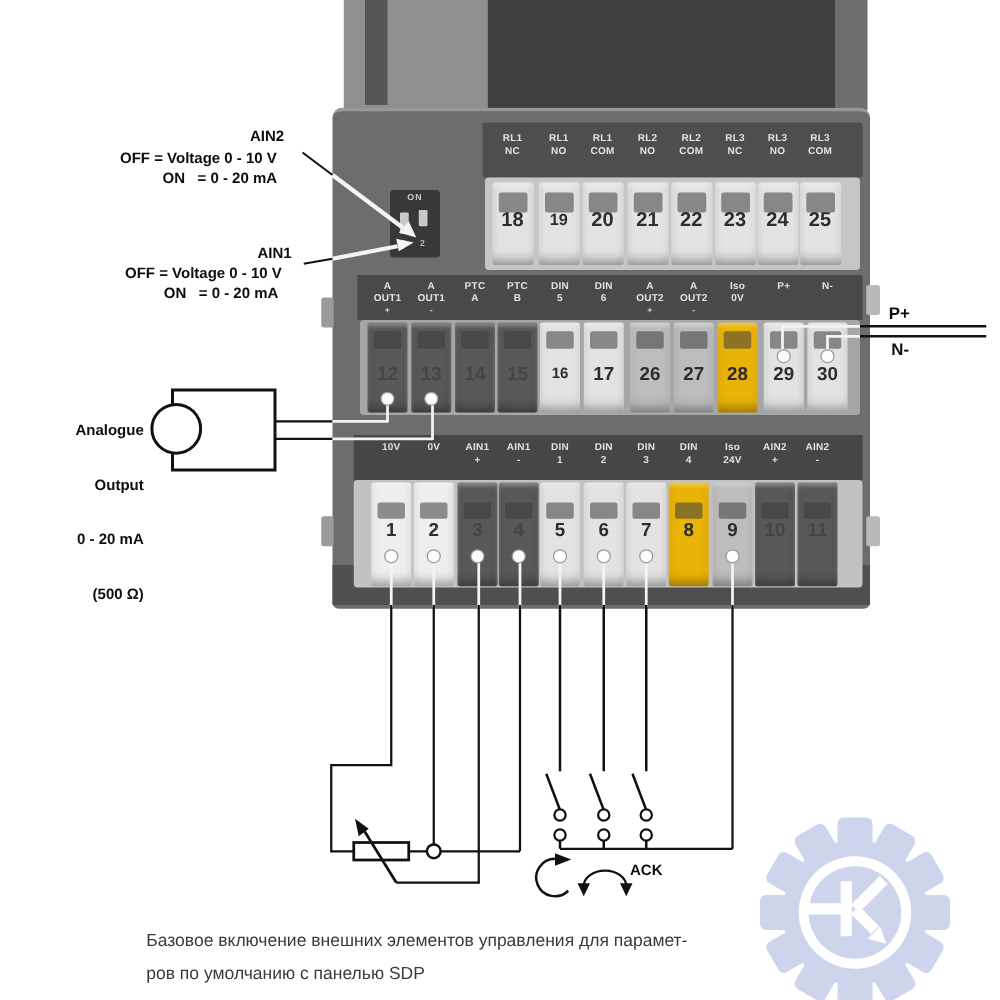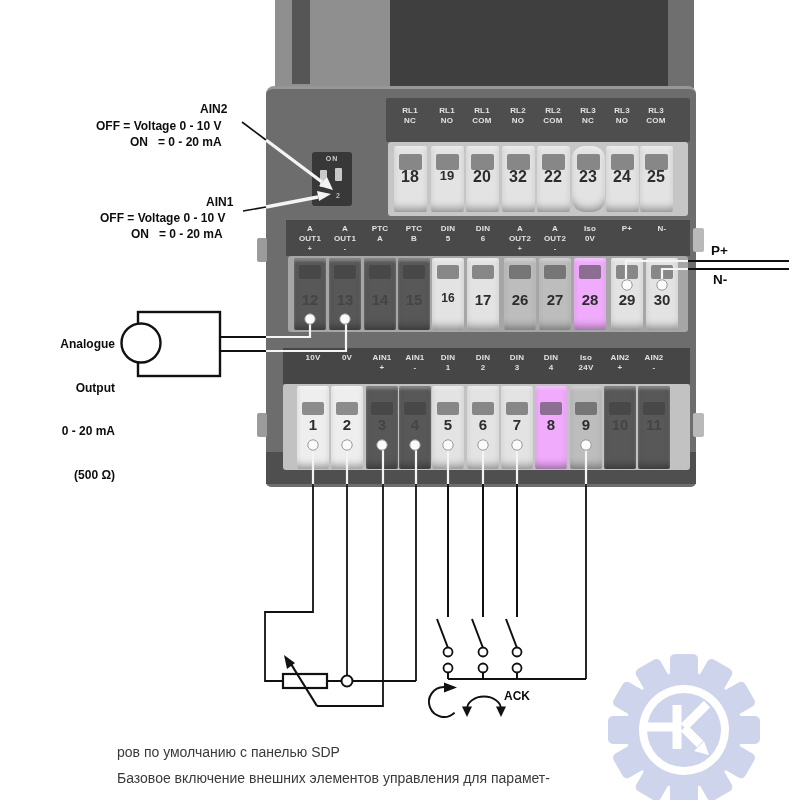--- a/index.html
+++ b/index.html
@@ -30,21 +30,21 @@
   #dip .on{margin-top:3px;letter-spacing:1px;}
   .dip-toggle{position:absolute;background:#c9c9c9;width:7px;border-radius:1px;}
   .dip-num{position:absolute;font-size:7px;color:#bbb;}
   
   .tlabel{position:absolute;z-index:4;width:48px;text-align:center;color:#e2e2e2;
           font-size:8px;font-weight:bold;line-height:10px;letter-spacing:.2px;}
   .tlabel .sub{font-size:7px;color:#d5d5d5;}
   .cell{position:absolute;z-index:3;border-radius:2px;
         box-shadow:inset 0 3px 3px rgba(255,255,255,.28), inset 0 -7px 9px -4px rgba(0,0,0,.4);}
   .shade-white{background:#eeeeee}.shade-light{background:#e3e3e3}
-  .shade-lightmid{background:#f0abfc}.shade-mid{background:#bdbdbd}.shade-dark{background:#585858}
+  .shade-lightmid{background:#eab308}.shade-mid{background:#bdbdbd}.shade-dark{background:#585858}
   .slot{position:absolute;left:5px;right:5px;background:#3c3c3c;opacity:.55;border-radius:2px;}
   .num{position:absolute;left:0;right:0;text-align:center;font-weight:bold;color:#2d2d2d;}
   .shade-dark .num{color:#454545;}
   
   .ann{position:absolute;z-index:6;color:#0d0d0d;font-weight:bold;font-size:12px;white-space:pre;}
   #analogue-label{text-align:right;width:76px;line-height:14.5px;}
   #p-plus-label,#n-minus-label{font-size:13.5px;}
   #ack-label{font-size:12px;}
   
   #caption{position:absolute;z-index:6;left:117px;top:739px;width:600px;color:#3a3a3a;
@@ -108,35 +108,35 @@
       <div class="cell shade-light" style="left: 465.5px; top: 146px; width: 33px; height: 66px;">
         <div class="slot" style="top: 8px; height: 16px;"></div>
         <div class="num" style="top: 22px; font-size: 16px;">20</div>
       </div>
       <div class="tlabel" style="left: 494px; top: 106px;">
         <div>RL2</div>
         <div>NO</div>
       </div>
       <div class="cell shade-light" style="left: 501.5px; top: 146px; width: 33px; height: 66px;">
         <div class="slot" style="top: 8px; height: 16px;"></div>
-        <div class="num" style="top: 22px; font-size: 16px;">32</div>
+        <div class="num" style="top: 22px; font-size: 16px;">21</div>
       </div>
       <div class="tlabel" style="left: 529px; top: 106px;">
         <div>RL2</div>
         <div>COM</div>
       </div>
       <div class="cell shade-light" style="left: 536.5px; top: 146px; width: 33px; height: 66px;">
         <div class="slot" style="top: 8px; height: 16px;"></div>
         <div class="num" style="top: 22px; font-size: 16px;">22</div>
       </div>
       <div class="tlabel" style="left: 564px; top: 106px;">
         <div>RL3</div>
         <div>NC</div>
       </div>
-      <div class="cell shade-light" style="left: 571.5px; top: 146px; width: 33px; height: 66px; border-radius: 13px;">
+      <div class="cell shade-light" style="left: 571.5px; top: 146px; width: 33px; height: 66px;">
         <div class="slot" style="top: 8px; height: 16px;"></div>
         <div class="num" style="top: 22px; font-size: 16px;">23</div>
       </div>
       <div class="tlabel" style="left: 598px; top: 106px;">
         <div>RL3</div>
         <div>NO</div>
       </div>
       <div class="cell shade-light" style="left: 605.5px; top: 146px; width: 33px; height: 66px;">
         <div class="slot" style="top: 8px; height: 16px;"></div>
         <div class="num" style="top: 22px; font-size: 16px;">24</div>
@@ -439,16 +439,16 @@
     <div>Output</div>
     <div>0 - 20 mA</div>
     <div>(500 Ω)</div>
   </div>
 
   <div class="ann" id="p-plus-label" style="left:711px;top:243px;">P+</div>
   <div class="ann" id="n-minus-label" style="left:713px;top:272px;">N-</div>
   <div class="ann" id="ack-label" style="left:504px;top:689px;">ACK</div>
 
   <div id="caption">
+    <div>Базовое включение внешних элементов управления для парамет-</div>
     <div>ров по умолчанию с панелью SDP</div>
-    <div>Базовое включение внешних элементов управления для парамет-</div>
   </div>
 </div>
 
 </body></html>

